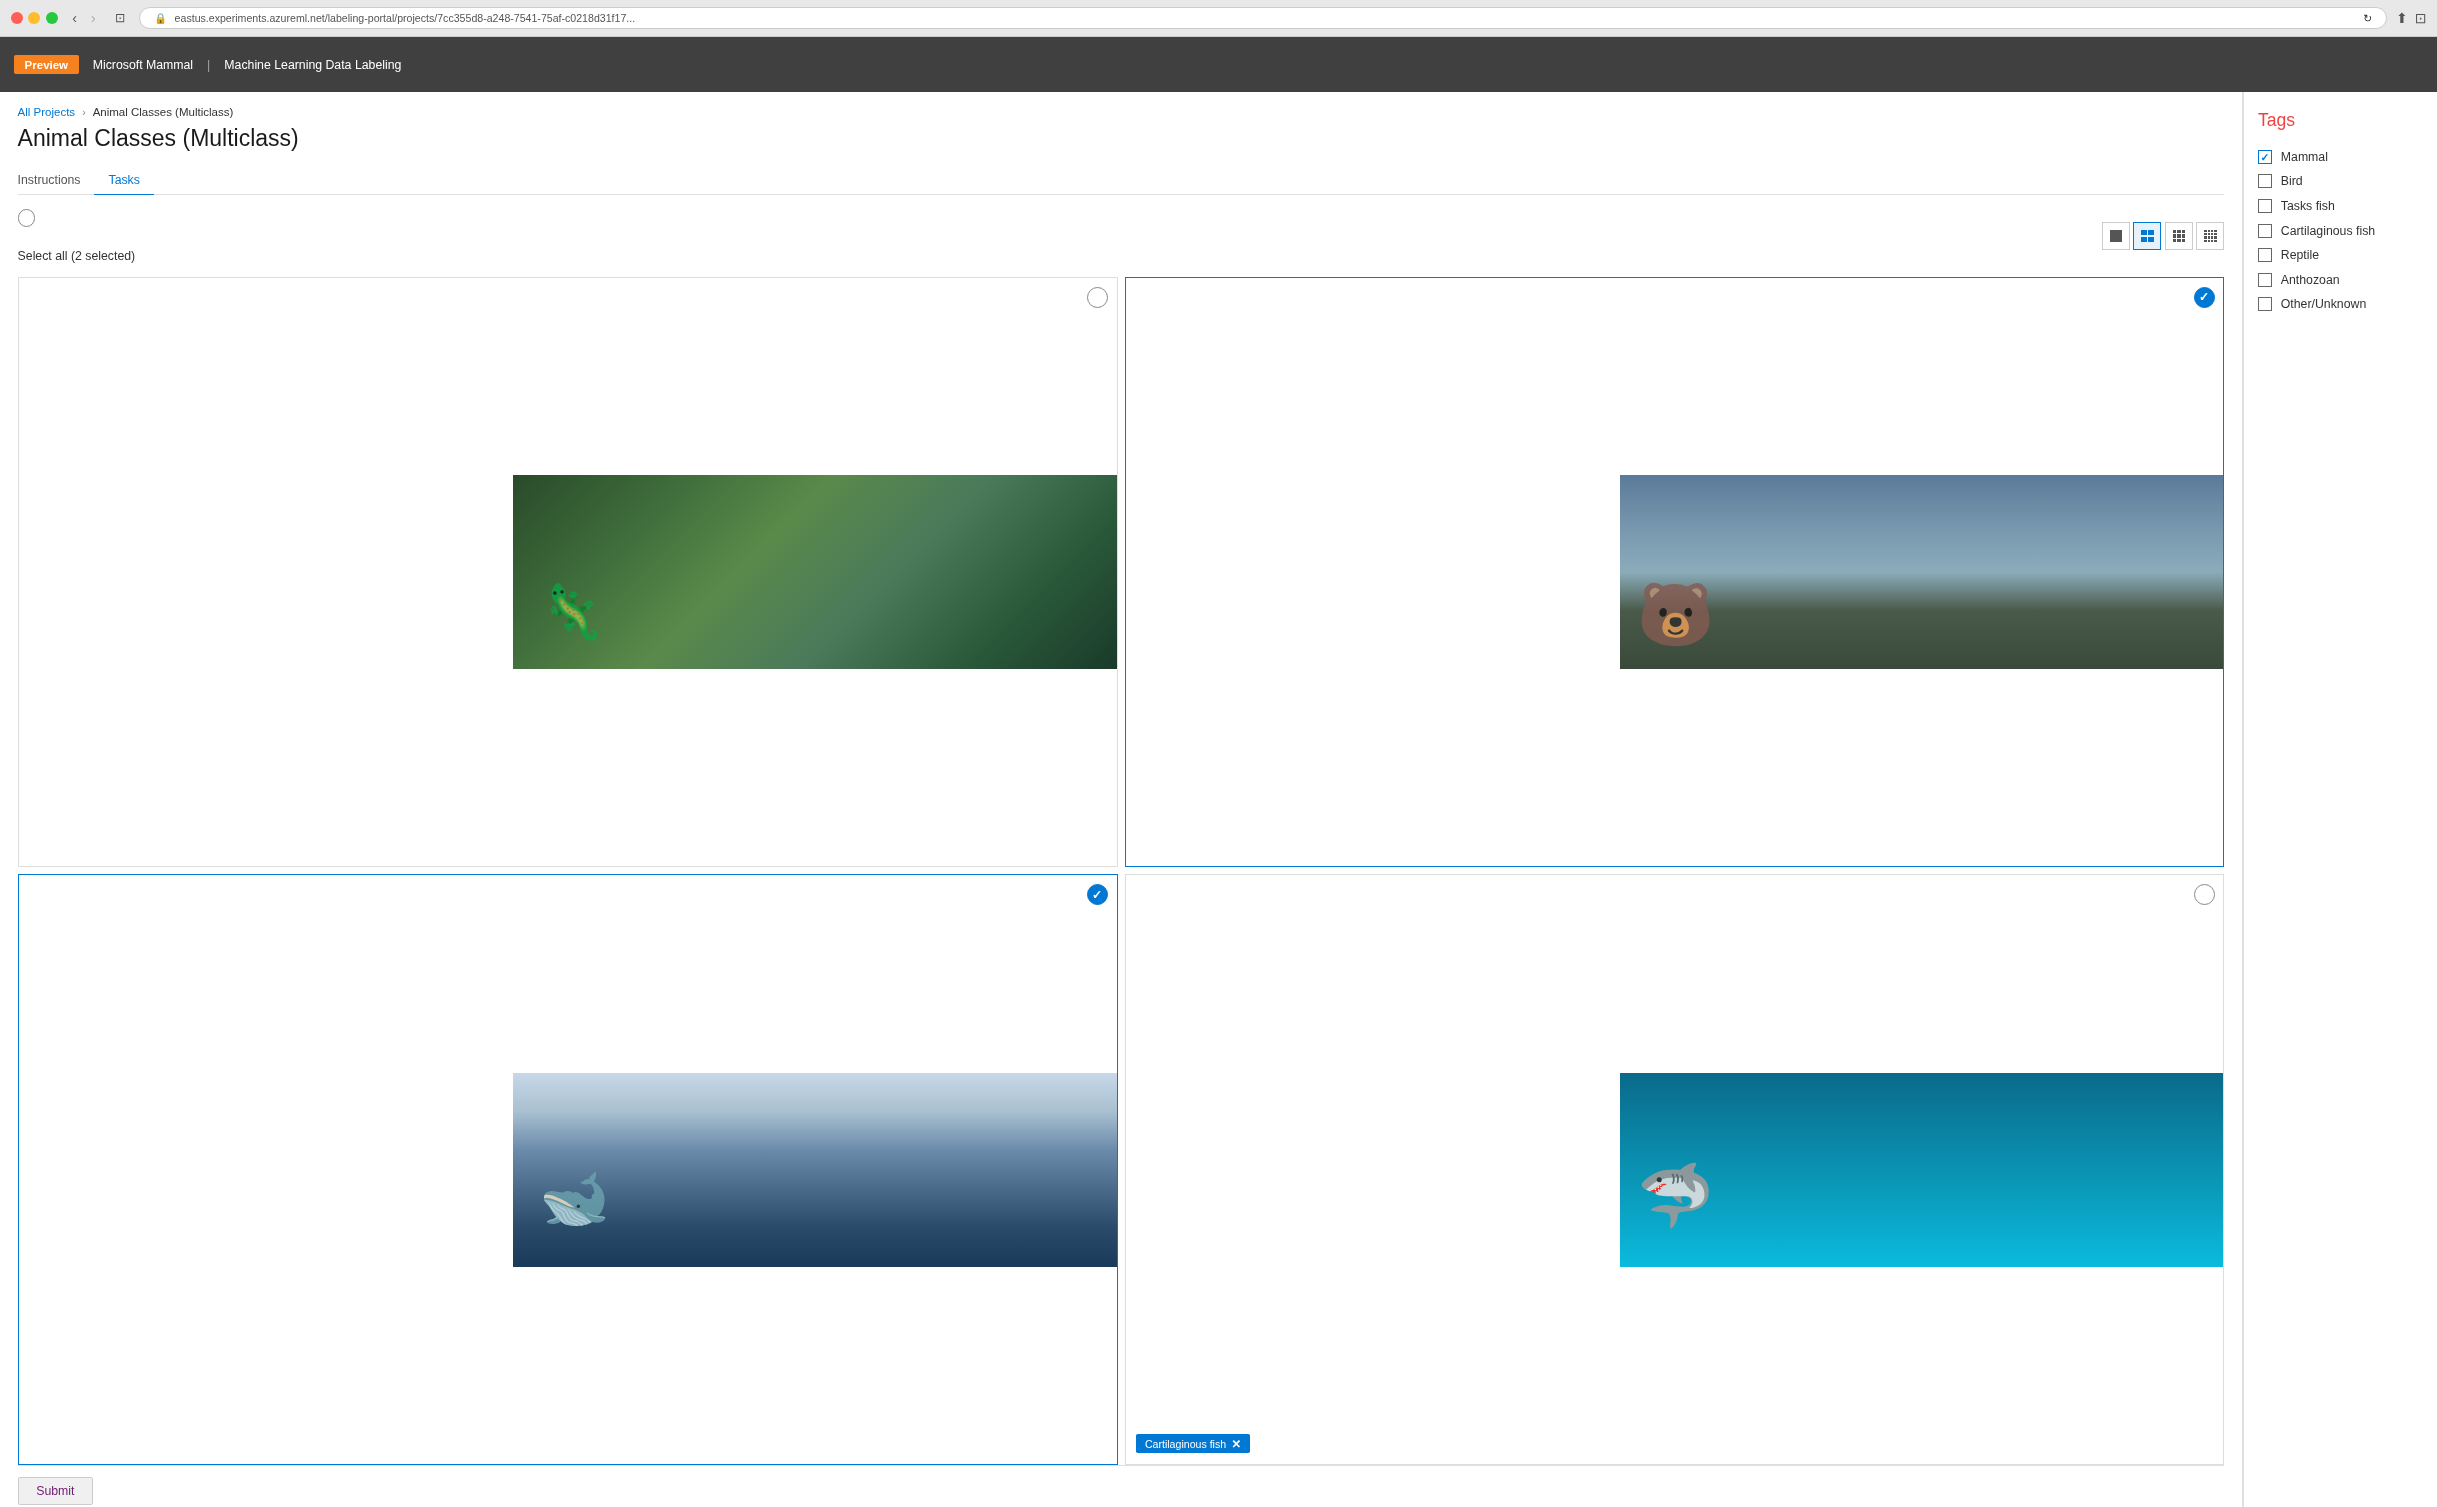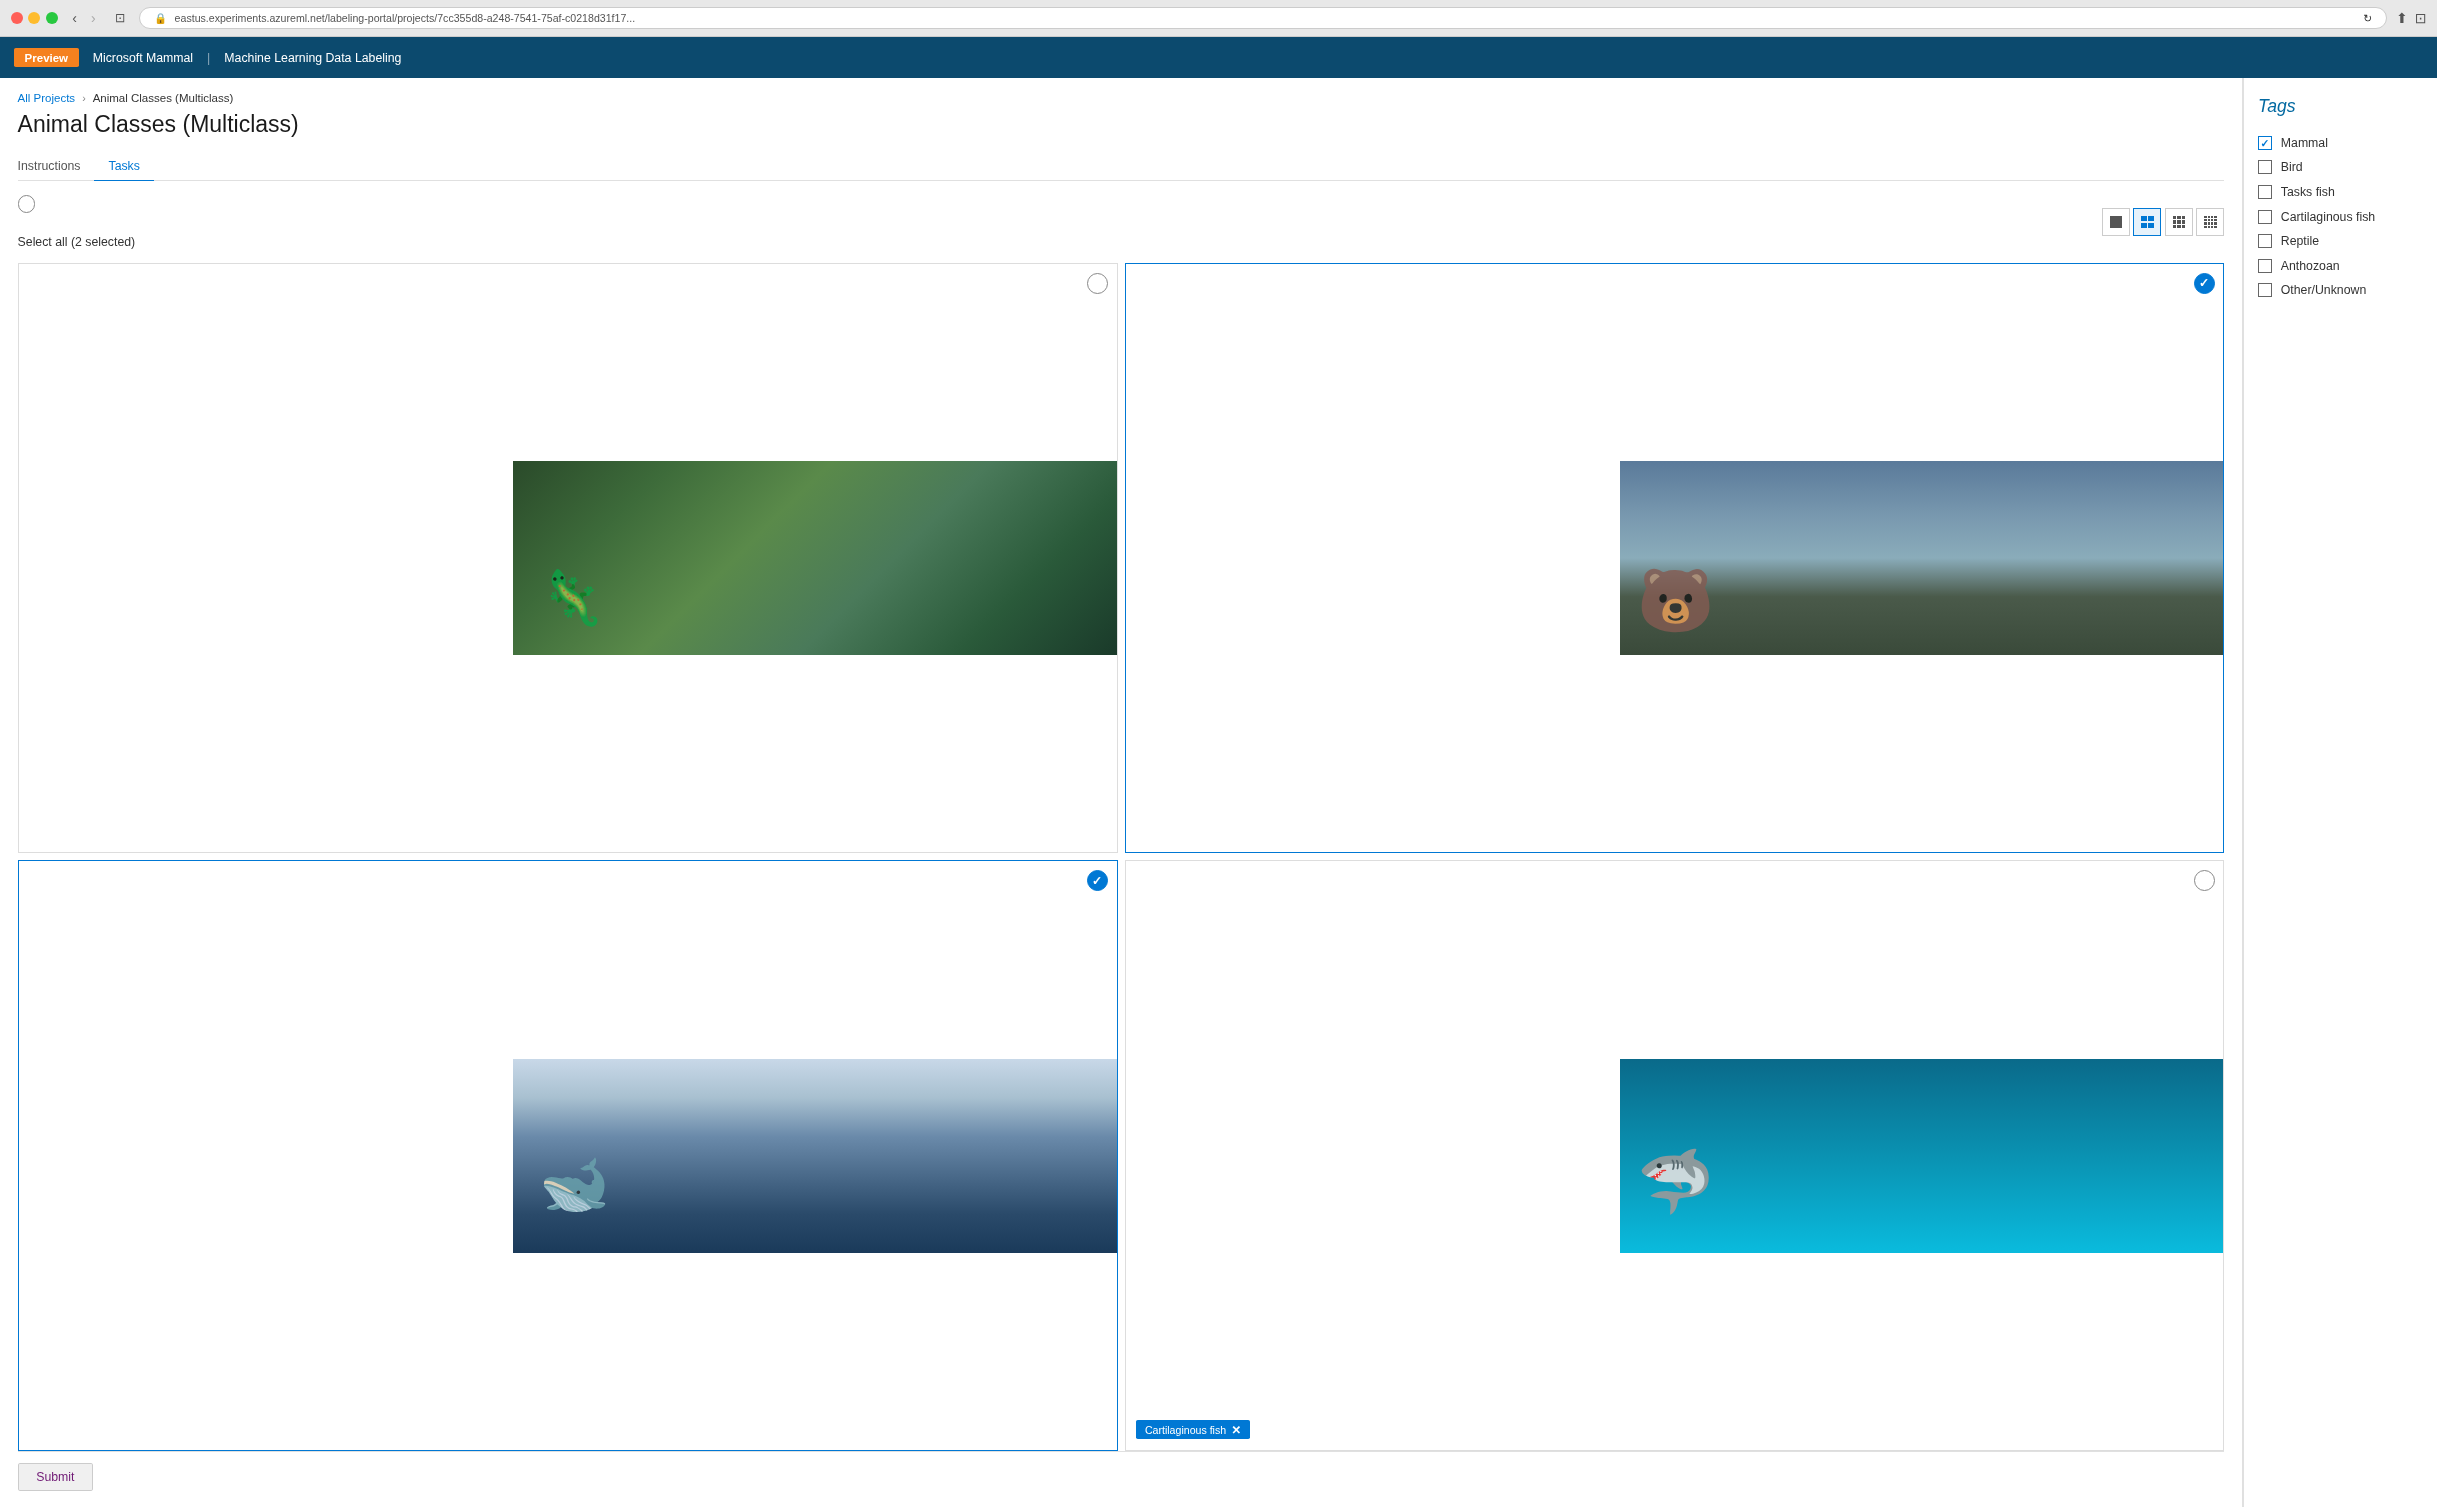--- a/index.html
+++ b/index.html
@@ -42,25 +42,25 @@
       gap: 7px;
     }
     .address-text { color: #555; font-size: 10.6px; }
     .browser-actions { display: flex; gap: 7px; margin-left: auto; }
     .browser-action-btn {
       background: none; border: none; cursor: pointer; font-size: 14px; color: #555;
     }
 
     
     .app-header {
-      background: #0c4a6e;
+      background: #404040;
       display: flex;
       align-items: center;
       padding: 0 14px;
-      height: 41px;
+      height: 55px;
       gap: 14px;
     }
     .preview-badge {
       background: #f5811f;
       color: white;
       padding: 3.5px 10.6px;
       font-size: 11.5px;
       font-weight: 600;
       border-radius: 1.8px;
     }
@@ -332,23 +332,22 @@
     .sidebar {
       width: 194px;
       background: white;
       padding: 17.6px 14px;
       border-left: 0.9px solid #e0e0e0;
       overflow-y: auto;
     }
     .sidebar-title {
       font-size: 17.6px;
       font-weight: 300;
-      color: #0369a1;
+      color: #ef4444;
       margin-bottom: 14px;
-      font-style: italic;
     }
 
     .tag-item {
       display: flex;
       align-items: center;
       gap: 8.8px;
       padding: 5.3px 0;
       cursor: pointer;
     }
     .tag-checkbox {

